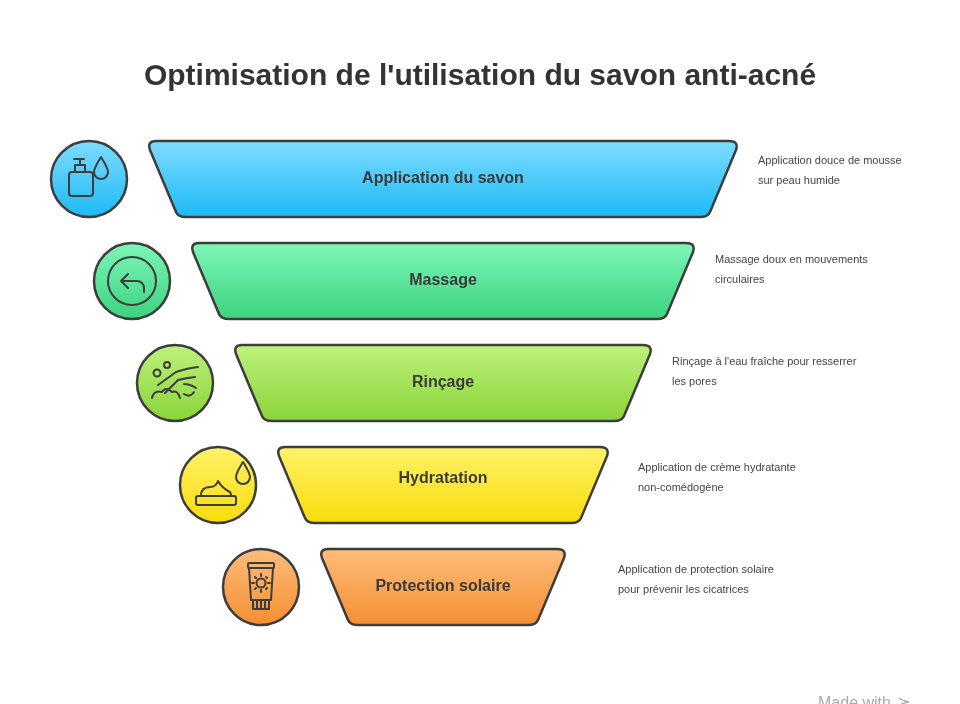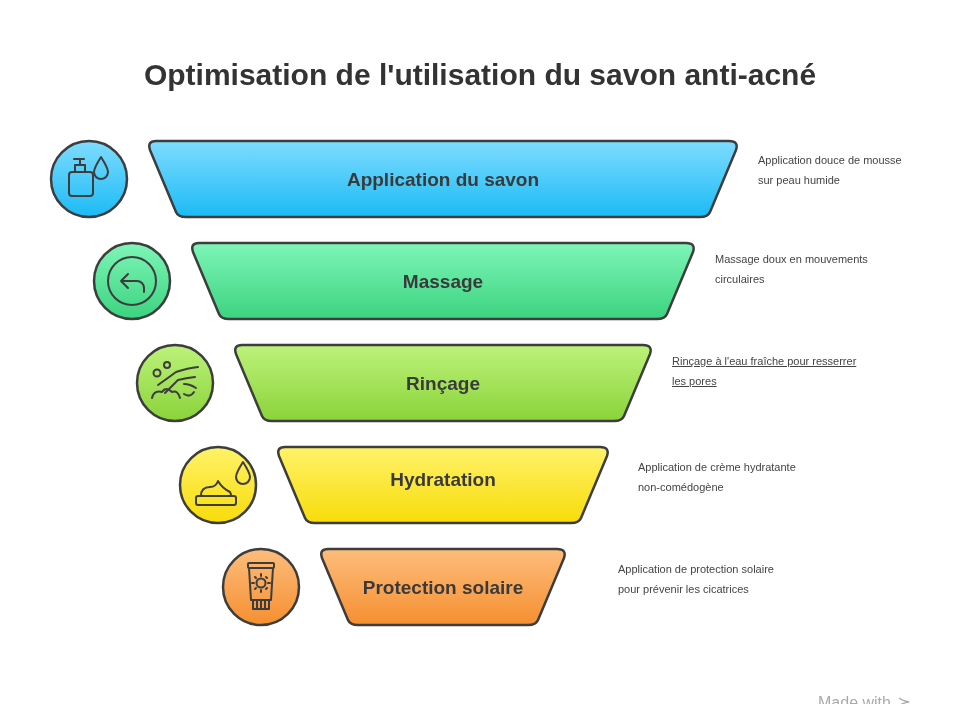--- a/index.html
+++ b/index.html
@@ -1,18 +1,18 @@
 <!DOCTYPE html>
 <html><head>
 <meta charset="utf-8">
 <style>
   body{margin:0;background:#fff;width:960px;height:704px;position:relative;overflow:hidden;font-family:"Liberation Sans",sans-serif;}
   .title{position:absolute;top:58px;left:0;width:960px;text-align:center;font-size:30px;font-weight:bold;color:#333;}
   svg.main{position:absolute;left:0;top:0;}
-  .lbl{position:absolute;font-weight:bold;font-size:19px;color:#3a3a3a;text-align:center;}
+  .lbl{position:absolute;font-weight:bold;font-size:16px;color:#3a3a3a;text-align:center;}
   .desc{position:absolute;font-size:11px;line-height:19.5px;color:#444;width:190px;}
   .footer{position:absolute;left:818px;top:693px;font-size:16px;color:#aaa;}
 </style>
 </head>
 <body>
 
 <div class="title">Optimisation de l'utilisation du savon anti-acné</div>
 
 <svg class="main" width="960" height="704">
   <defs>
@@ -90,21 +90,21 @@
 </svg>
 
 <div class="lbl" style="left:243px;top:169px;width:400px;">Application du savon</div>
 <div class="lbl" style="left:243px;top:271px;width:400px;">Massage</div>
 <div class="lbl" style="left:243px;top:373px;width:400px;">Rinçage</div>
 <div class="lbl" style="left:243px;top:469px;width:400px;">Hydratation</div>
 <div class="lbl" style="left:243px;top:577px;width:400px;text-align:center;">Protection solaire</div>
 
 <div class="desc" style="left:758px;top:151px;width:160px;">Application douce de mousse sur peau humide</div>
 <div class="desc" style="left:715px;top:250px;">Massage doux en mouvements circulaires</div>
-<div class="desc" style="left:672px;top:352px;text-decoration:underline;">Rinçage à l'eau fraîche pour resserrer les pores</div>
+<div class="desc" style="left:672px;top:352px;">Rinçage à l'eau fraîche pour resserrer les pores</div>
 <div class="desc" style="left:638px;top:458px;width:160px;">Application de crème hydratante non-comédogène</div>
 <div class="desc" style="left:586px;top:560px;width:180px;margin-left:32px;">Application de protection solaire pour prévenir les cicatrices</div>
 
 <div class="footer">
   <span>Made with</span>
   <span style="margin:0 2px;">≽</span>
   <span>Napkin</span>
 </div>
 
 </body></html>

